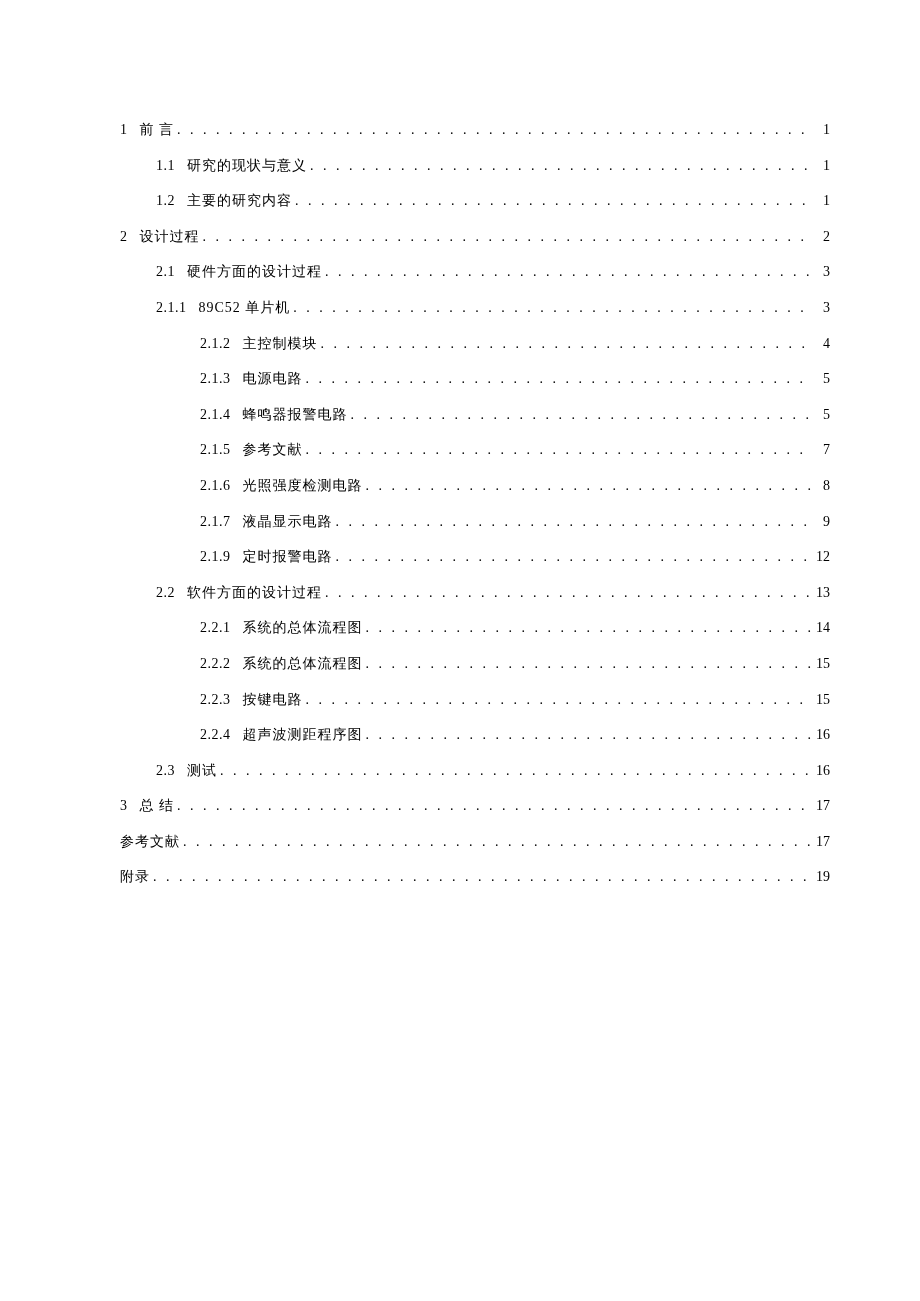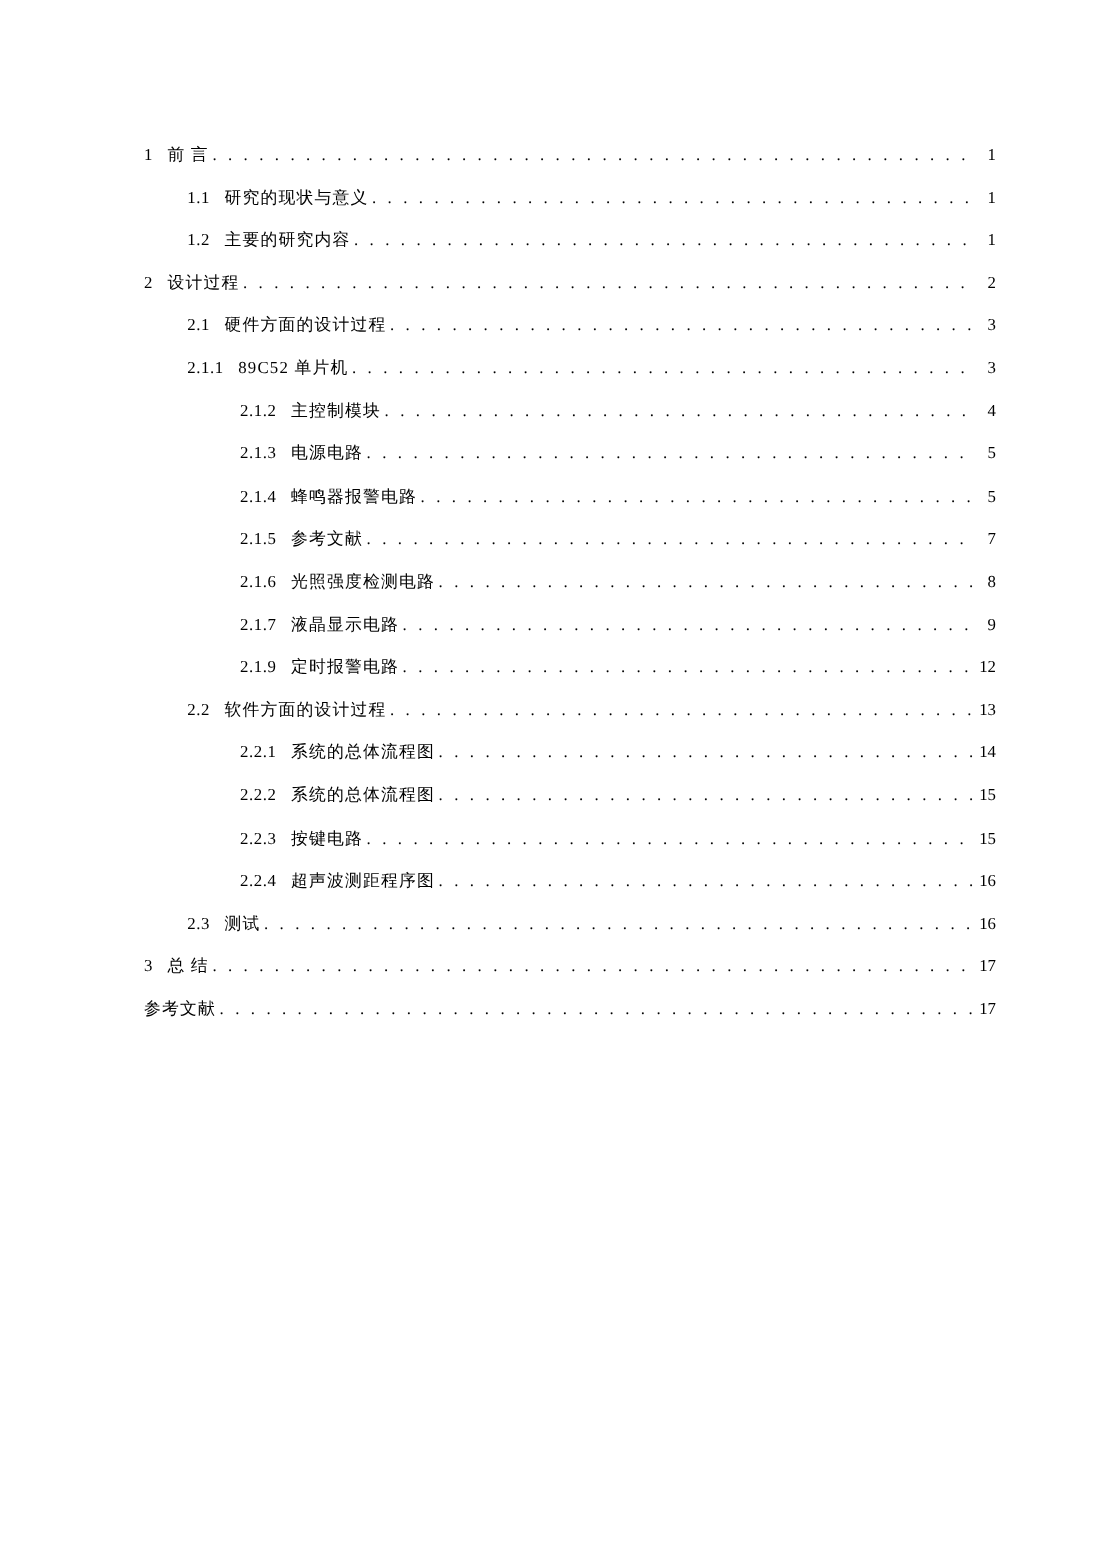--- a/index.html
+++ b/index.html
@@ -199,14 +199,19 @@
     <span class="page">17</span>
   </div>
 
   <div class="toc-row indent-0">
     <span class="title">参考文献</span>
     <span class="leader"></span>
     <span class="page">17</span>
   </div>
 
 
+  <div class="toc-row indent-0">
+    <span class="title">附录</span>
+    <span class="leader"></span>
+    <span class="page">19</span>
+  </div>
 
 </div>
 
 </body></html>

